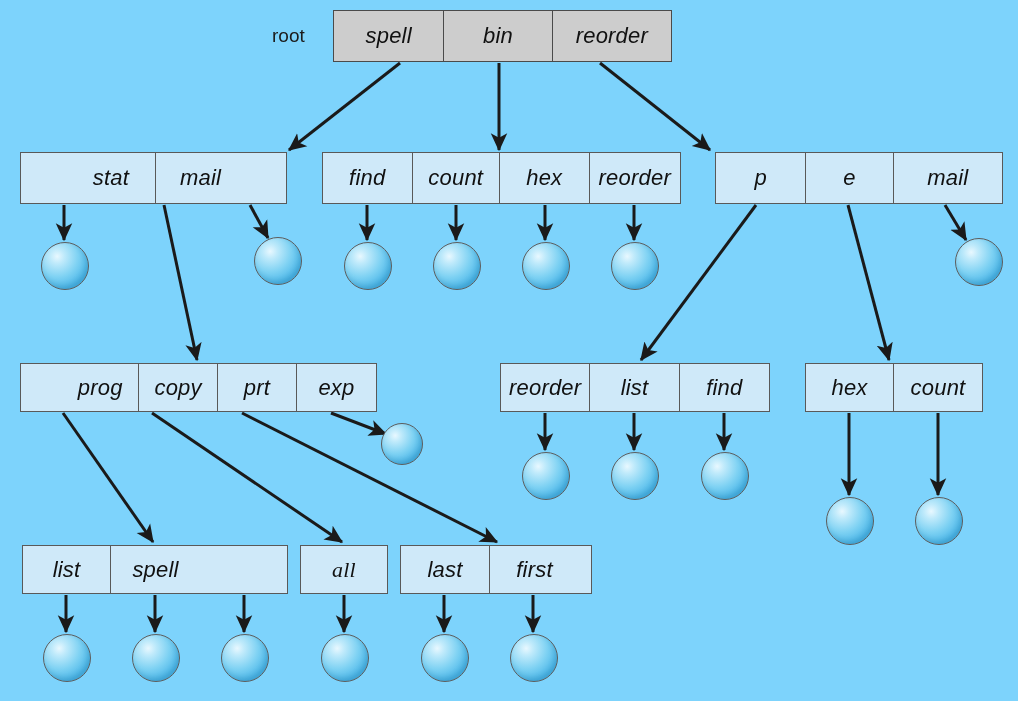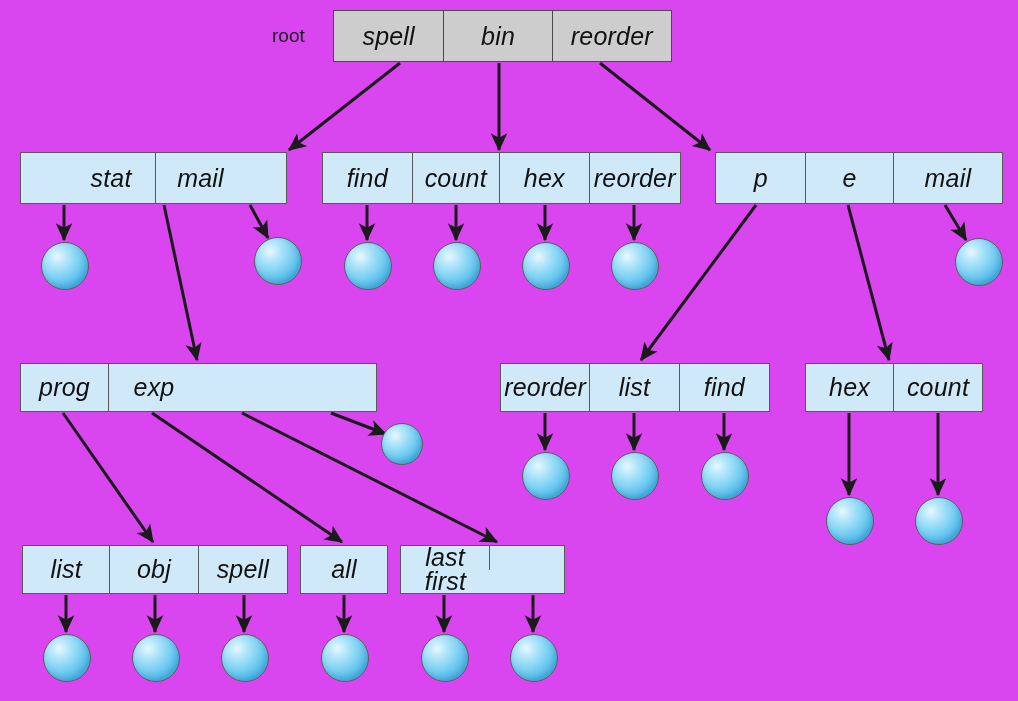--- a/index.html
+++ b/index.html
@@ -4,21 +4,21 @@
 <style>
   html,body{margin:0;padding:0;background:#ffffff;}
   body{
     font-family:"Liberation Sans","DejaVu Sans",sans-serif;
     -webkit-font-smoothing:antialiased;
   }
   #stage{
     position:relative;
     width:1018px;
     height:701px;
-    background:#d946ef;
+    background:#7dd3fc;
     overflow:hidden;
   }
   #edges{
     position:absolute;
     left:0; top:0;
     width:1018px; height:701px;
     pointer-events:none;
   }
   .node-group{
     position:absolute;
@@ -31,21 +31,21 @@
   .node-group.root-group{
     background:#cdcdcd;
     border:1.6px solid #4a4a4a;
   }
   .cell{
     box-sizing:border-box;
     display:flex;
     align-items:center;
     justify-content:center;
     font-style:italic;
-    font-size:25px;
+    font-size:22px;
     color:#111111;
     letter-spacing:.2px;
     border-right:1.6px solid #595959;
     background:#cfe9f9;
     height:100%;
     overflow:hidden;
     white-space:nowrap;
   }
   .root-group .cell{background:#cdcdcd;border-right:1.6px solid #4a4a4a;}
   .cell:last-child{border-right:none;}
@@ -132,41 +132,42 @@
         <div class="cell" style="width: 88px;">count</div>
         <div class="cell" style="width: 90px;">hex</div>
         <div class="cell" style="width: 91px;">reorder</div>
       </div>
       <div class="node-group" style="left: 715px; top: 152px; width: 288px; height: 52px;">
         <div class="cell" style="width: 91px;">p</div>
         <div class="cell" style="width: 88px;">e</div>
         <div class="cell" style="width: 109px;">mail</div>
       </div>
       <div class="node-group" style="left: 20px; top: 363px; width: 357px; height: 49px;">
-        <div class="cell" style="width: 88px;">prog</div>
+        <div class="cell" style="width: 88px; margin-left: 41px;">prog</div>
+        <div class="cell" style="width: 89px;">copy</div>
+        <div class="cell" style="width: 90px;">prt</div>
         <div class="cell" style="width: 90px; text-align: center;">exp</div>
       </div>
       <div class="node-group" style="left: 500px; top: 363px; width: 270px; height: 49px;">
         <div class="cell" style="width: 90px;">reorder</div>
         <div class="cell" style="width: 90px;">list</div>
         <div class="cell" style="width: 90px;">find</div>
       </div>
       <div class="node-group" style="left: 805px; top: 363px; width: 178px; height: 49px;">
         <div class="cell" style="width: 89px;">hex</div>
         <div class="cell" style="width: 89px;">count</div>
       </div>
       <div class="node-group" style="left: 22px; top: 545px; width: 266px; height: 49px;">
         <div class="cell" style="width: 88px;">list</div>
-        <div class="cell" style="width: 89px;">obj</div>
         <div class="cell" style="width: 89px;">spell</div>
       </div>
       <div class="node-group" style="left: 300px; top: 545px; width: 88px; height: 49px;">
-        <div class="cell" style="width: 88px;">all</div>
+        <div class="cell" style="width: 88px; font-family: Liberation Serif, serif;">all</div>
       </div>
-      <div class="node-group" style="left: 400px; top: 545px; width: 165px; height: 49px; flex-direction: column;">
+      <div class="node-group" style="left: 400px; top: 545px; width: 192px; height: 49px;">
         <div class="cell" style="width: 89px;">last</div>
         <div class="cell" style="width: 89px;">first</div>
       </div>
     </div>
   <div id="leaves">
       <div class="leaf" style="left: 41px; top: 242px; width: 46px; height: 46px;"></div>
       <div class="leaf" style="left: 254px; top: 237px; width: 46px; height: 46px;"></div>
       <div class="leaf" style="left: 344px; top: 242px; width: 46px; height: 46px;"></div>
       <div class="leaf" style="left: 433px; top: 242px; width: 46px; height: 46px;"></div>
       <div class="leaf" style="left: 522px; top: 242px; width: 46px; height: 46px;"></div>

